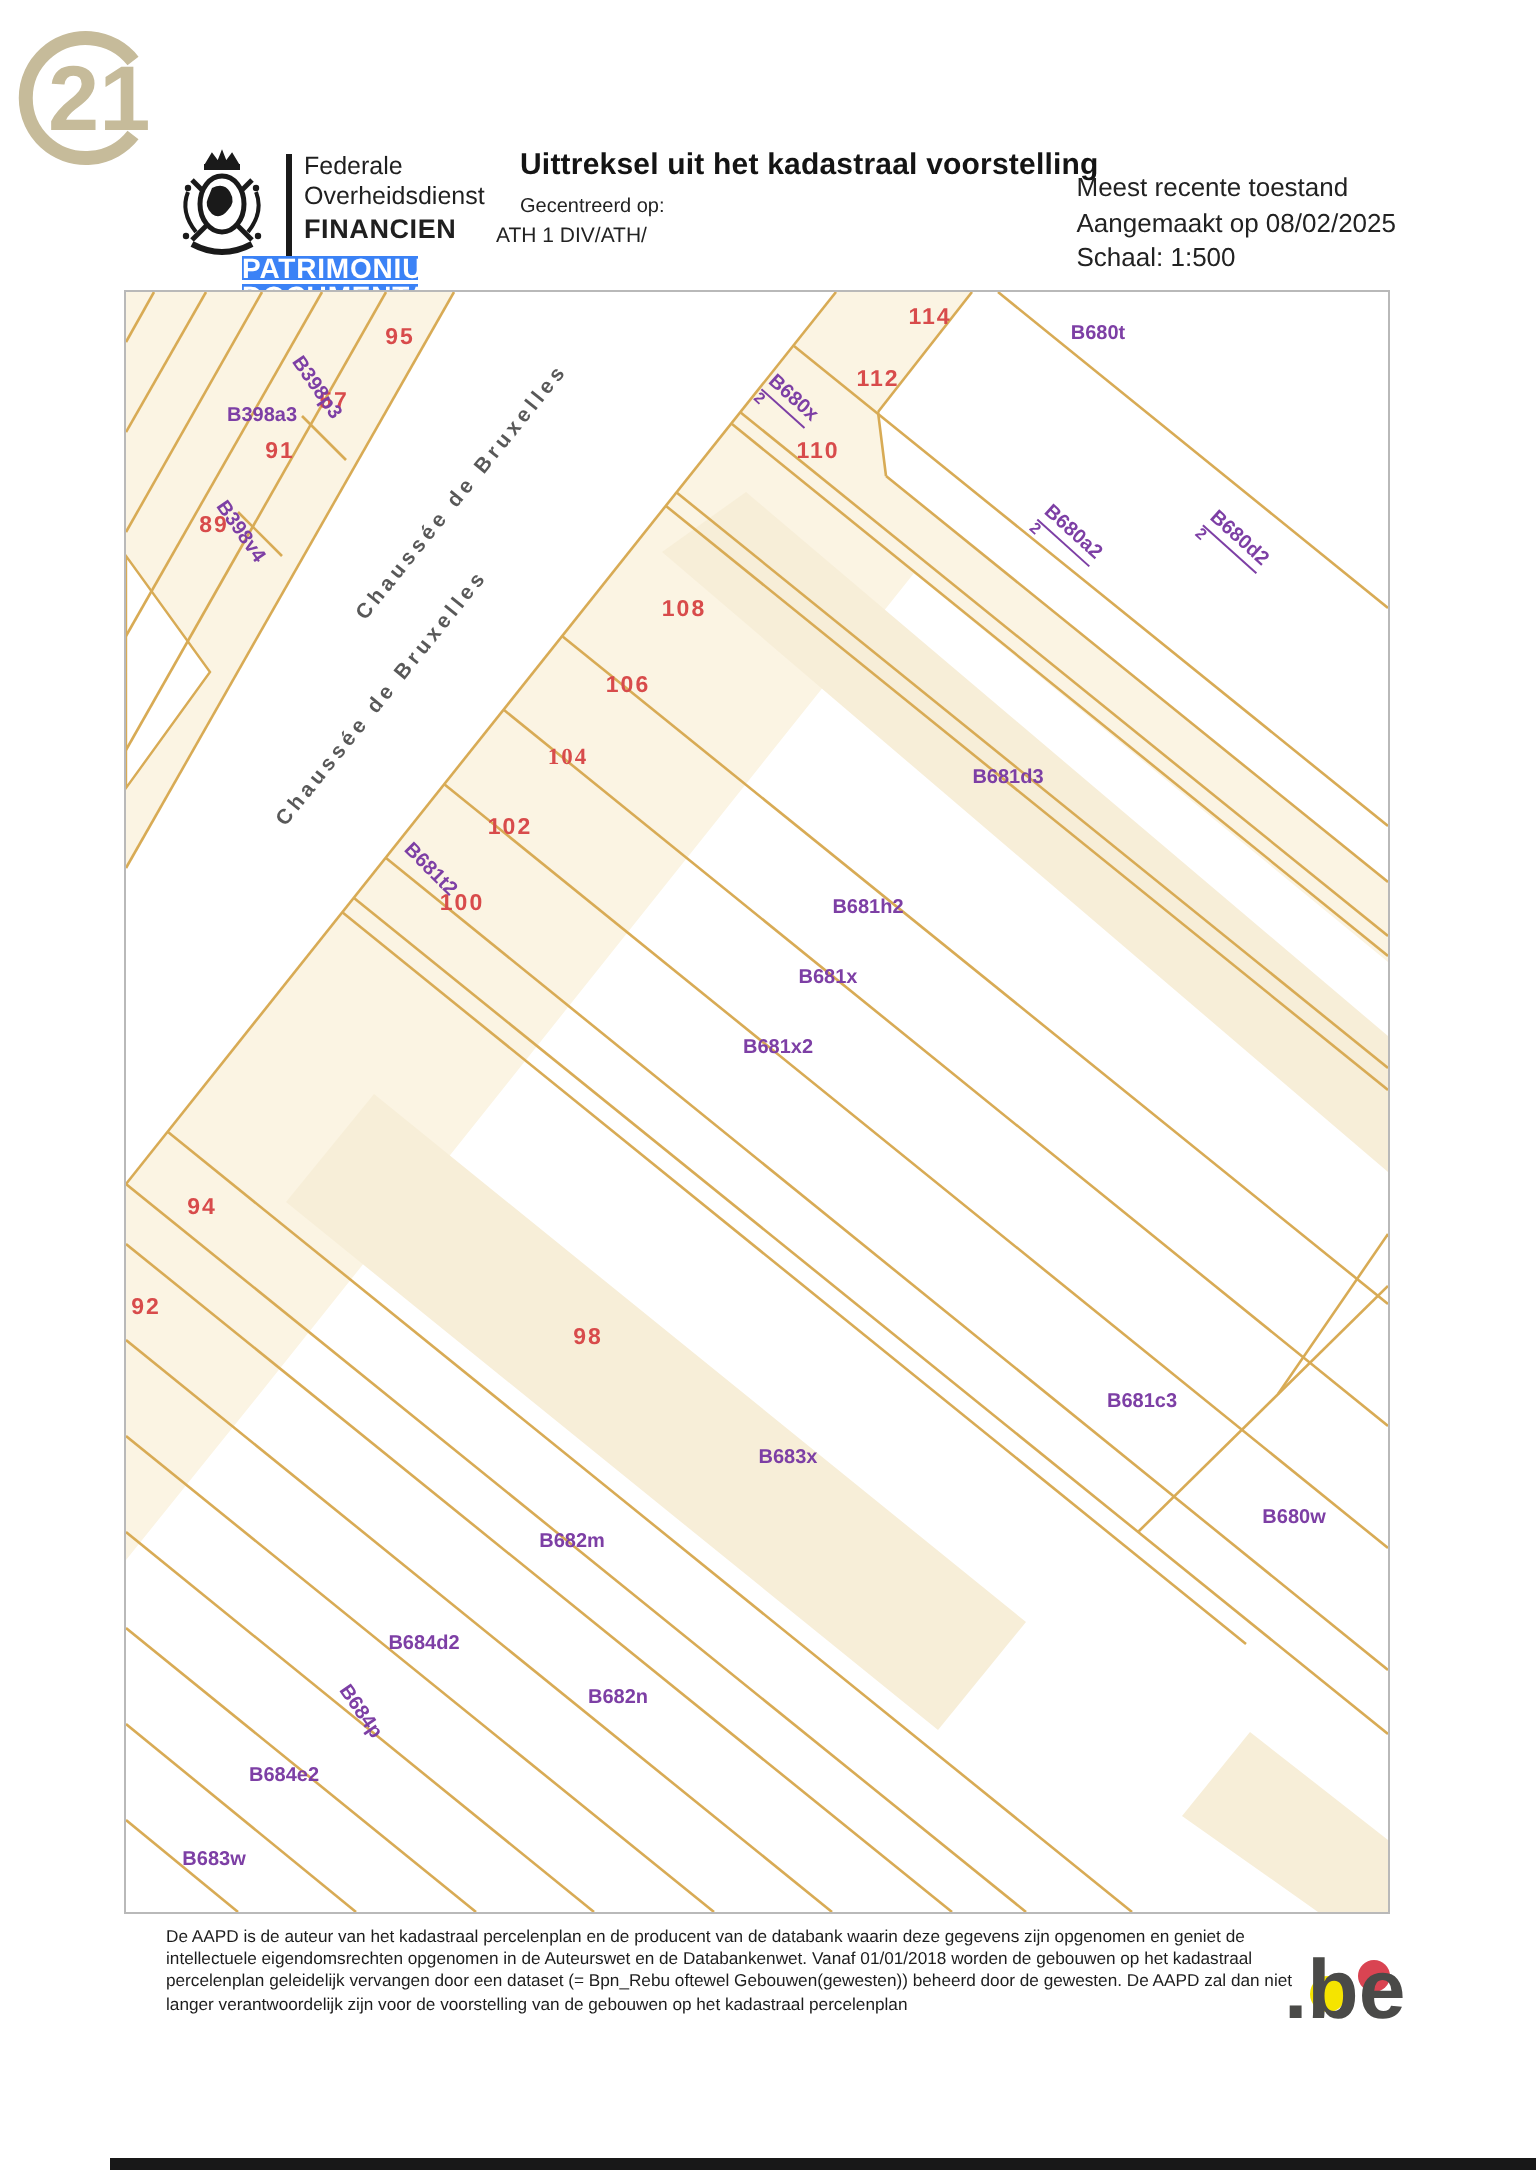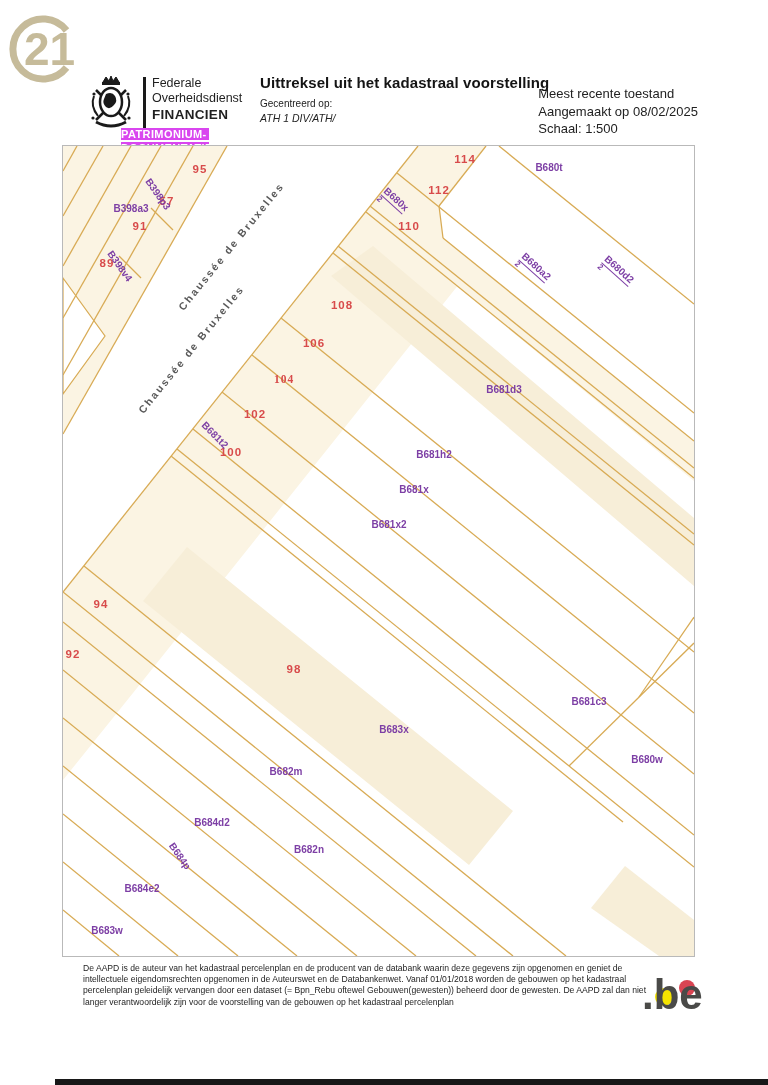--- a/index.html
+++ b/index.html
@@ -5,26 +5,26 @@
   html,body{margin:0;padding:0;background:#ffffff;}
   body{width:768px;height:1085px;position:relative;font-family:"Liberation Sans",sans-serif;overflow:hidden;}
   .abs{position:absolute;}
   
   #c21-logo{left:0px;top:6px;width:86px;height:86px;}
   #fod-block{left:88px;top:74px;width:230px;}
   #crest{position:absolute;left:0;top:0;width:46px;height:58px;}
   #fod-bar{position:absolute;left:55px;top:3px;width:2.5px;height:52px;background:#1a1a1a;}
   #fod-lines{position:absolute;left:64px;top:2px;line-height:1.22;color:#1f1f1f;font-size:12.5px;}
   #fod-lines .l3{font-weight:bold;font-size:13.5px;letter-spacing:.3px;}
-  .badge{position:absolute;left:33px;width:88px;height:12px;background:#d946ef;color:#fff;
-         font-size:11px;font-weight:bold;text-align:left;line-height:12px;letter-spacing:.4px;}
+  .badge{position:absolute;left:33px;width:88px;height:12px;background:#3b82f6;color:#fff;
+         font-size:14px;font-weight:bold;text-align:right;line-height:12px;letter-spacing:.4px;}
   #badge1{top:54px;} #badge2{top:68px;}
   #title{left:260px;top:74px;font-size:15px;font-weight:bold;color:#141414;letter-spacing:.1px;}
   #centered-label{left:260px;top:98px;font-size:10px;color:#222;}
-  #centered-value{left:260px;top:112px;font-size:10.5px;color:#222;font-style:italic;}
+  #centered-value{left:248px;top:112px;font-size:10.5px;color:#222;}
   #meta{right:70px;top:85px;text-align:left;font-size:13px;color:#222;line-height:1.35;}
   
   #map{left:62px;top:145px;width:631px;height:810px;border:1px solid #b9b9b9;background:#fff;}
   #map svg{position:absolute;left:0;top:0;}
   .hn{position:absolute;transform:translate(-50%,-50%);color:#d84b4b;font-size:11.5px;font-weight:bold;letter-spacing:1px;white-space:nowrap;}
   .pl{position:absolute;transform:translate(-50%,-50%);color:#7d3fa5;font-size:10px;font-weight:bold;white-space:nowrap;}
   .st{position:absolute;transform:translate(-50%,-50%);color:#3c3c3c;font-size:10.5px;letter-spacing:2.2px;white-space:nowrap;font-weight:bold;opacity:.85;}
   .fr-n{display:block;border-bottom:1.2px solid #7d3fa5;padding-bottom:1px;}
   .fr-d{display:block;font-size:8px;line-height:1;}
   
@@ -159,21 +159,21 @@
     </div>
     <div class="pl" style="left: 553px; top: 127px; transform: translate(-50%, -50%) rotate(42deg);">
       <span class="fr-n">B680d2</span>
       <span class="fr-d">2</span>
     </div>
     <div class="pl" style="left: 152px; top: 289px; transform: translate(-50%, -50%) rotate(45deg);">B681t2</div>
     <div class="pl" style="left: 441px; top: 243px; transform: translate(-50%, -50%);">B681d3</div>
     <div class="pl" style="left: 371px; top: 308px; transform: translate(-50%, -50%);">B681h2</div>
     <div class="pl" style="left: 351px; top: 343px; transform: translate(-50%, -50%);">B681x</div>
     <div class="pl" style="left: 326px; top: 378px; transform: translate(-50%, -50%);">B681x2</div>
-    <div class="pl" style="left: 508px; top: 555px; transform: translate(-50%, -50%); margin-left: 18px;">B681c3</div>
+    <div class="pl" style="left: 508px; top: 555px; transform: translate(-50%, -50%);">B681c3</div>
     <div class="pl" style="left: 331px; top: 583px; transform: translate(-50%, -50%);">B683x</div>
     <div class="pl" style="left: 584px; top: 613px; transform: translate(-50%, -50%);">B680w</div>
     <div class="pl" style="left: 223px; top: 625px; transform: translate(-50%, -50%);">B682m</div>
     <div class="pl" style="left: 149px; top: 676px; transform: translate(-50%, -50%);">B684d2</div>
     <div class="pl" style="left: 246px; top: 703px; transform: translate(-50%, -50%);">B682n</div>
     <div class="pl" style="left: 117px; top: 710px; transform: translate(-50%, -50%) rotate(55deg);">B684p</div>
     <div class="pl" style="left: 79px; top: 742px; transform: translate(-50%, -50%);">B684e2</div>
     <div class="pl" style="left: 44px; top: 784px; transform: translate(-50%, -50%);">B683w</div>
   </div>
 

